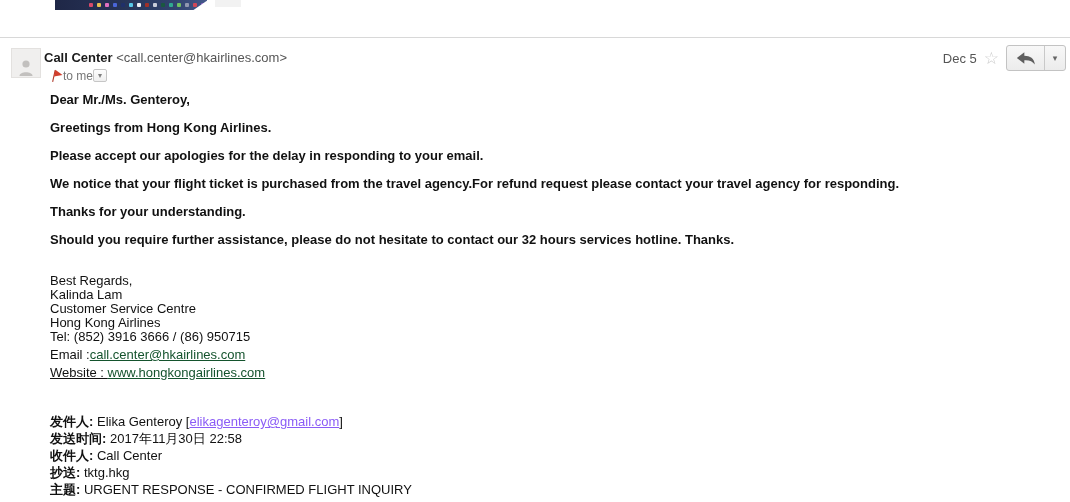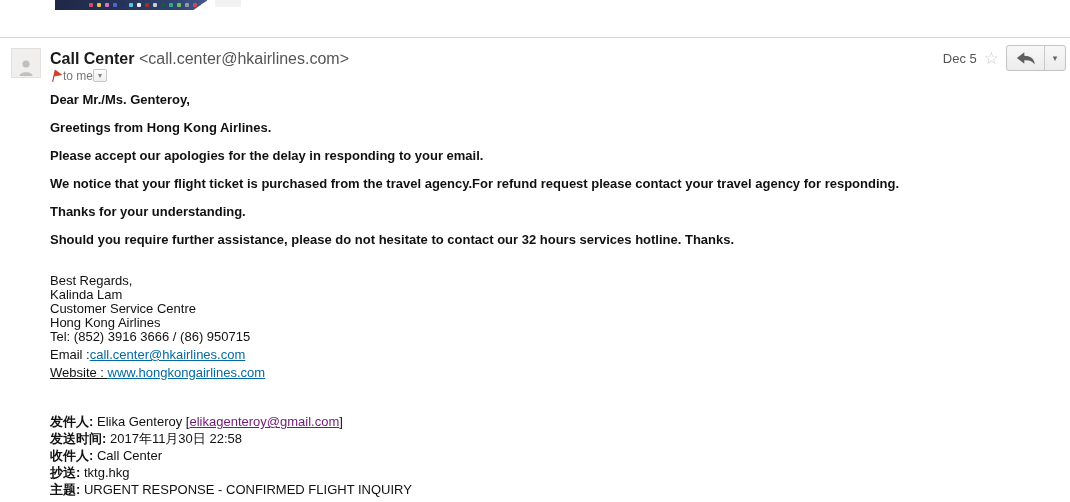--- a/index.html
+++ b/index.html
@@ -23,21 +23,21 @@
   .dock-dot { width:4px; height:4px; border-radius:1px; display:inline-block; }
   .ghost-box { position:absolute; left:215px; top:0; width:26px; height:7px; background:#f2f2f2; }
 
   .divider { position:absolute; left:0; top:37px; width:100%; height:1px; background:#d8d8d8; }
 
   
   .avatar {
     position:absolute; left:11px; top:48px; width:30px; height:30px;
     background:#f0efee; border:1px solid #e3e1df; display:flex; align-items:flex-end; justify-content:center;
   }
-  .sender-row { position:absolute; left:50px; top:50px; font-size:16px; white-space:nowrap; }
+  .sender-row { position:absolute; left:44px; top:50px; font-size:13px; white-space:nowrap; }
   .sender-name { font-weight:bold; color:#1b1b1b; }
   .sender-email { color:#555; }
   .to-row { position:absolute; left:51px; top:68px; height:15px; display:flex; align-items:center; font-size:12px; color:#777; }
   .details-btn {
     width:14px; height:13px; border:1px solid #c6c6c6; border-radius:2px;
     background:linear-gradient(#fdfdfd,#efefef); color:#808080; font-size:8px;
     line-height:11px; text-align:center; cursor:pointer;
   }
   .right-tools { position:absolute; right:4px; top:44px; height:28px; display:flex; align-items:center; gap:7px; }
   .date-text { font-size:13px; color:#555; }
@@ -49,22 +49,22 @@
   .reply-main { width:37px; display:flex; align-items:center; justify-content:center; cursor:pointer; }
   .reply-caret { width:21px; border-left:1px solid #c9c9c9; display:flex; align-items:center; justify-content:center; color:#666; font-size:9px; cursor:pointer; }
 
   
   .email-body { position:absolute; left:50px; top:91px; width:950px; font-size:13px; color:#111; }
   .para { line-height:18px; margin-bottom:10px;font-weight:bold; }
   .sig-block { margin-top:25px; }
   .sig-line { line-height:14px; }
   .sig-email { margin-top:3px; line-height:16px; }
   .sig-web { margin-top:2px; line-height:16px;text-decoration:underline; }
-  a.purple-link { color:#0369a1; text-decoration:underline; cursor:pointer; }
-  a.blue-link { color:#701a75; text-decoration:underline; cursor:pointer; }
+  a.purple-link { color:#14532d; text-decoration:underline; cursor:pointer; }
+  a.blue-link { color:#8b5cf6; text-decoration:underline; cursor:pointer; }
 
   
   .quoted-headers { margin-top:32px; font-size:13px; }
   .qrow { line-height:17px; }
   .qlabel { font-weight:bold; }
 </style>
 </head>
 <body>
 
 <div class="screen">

